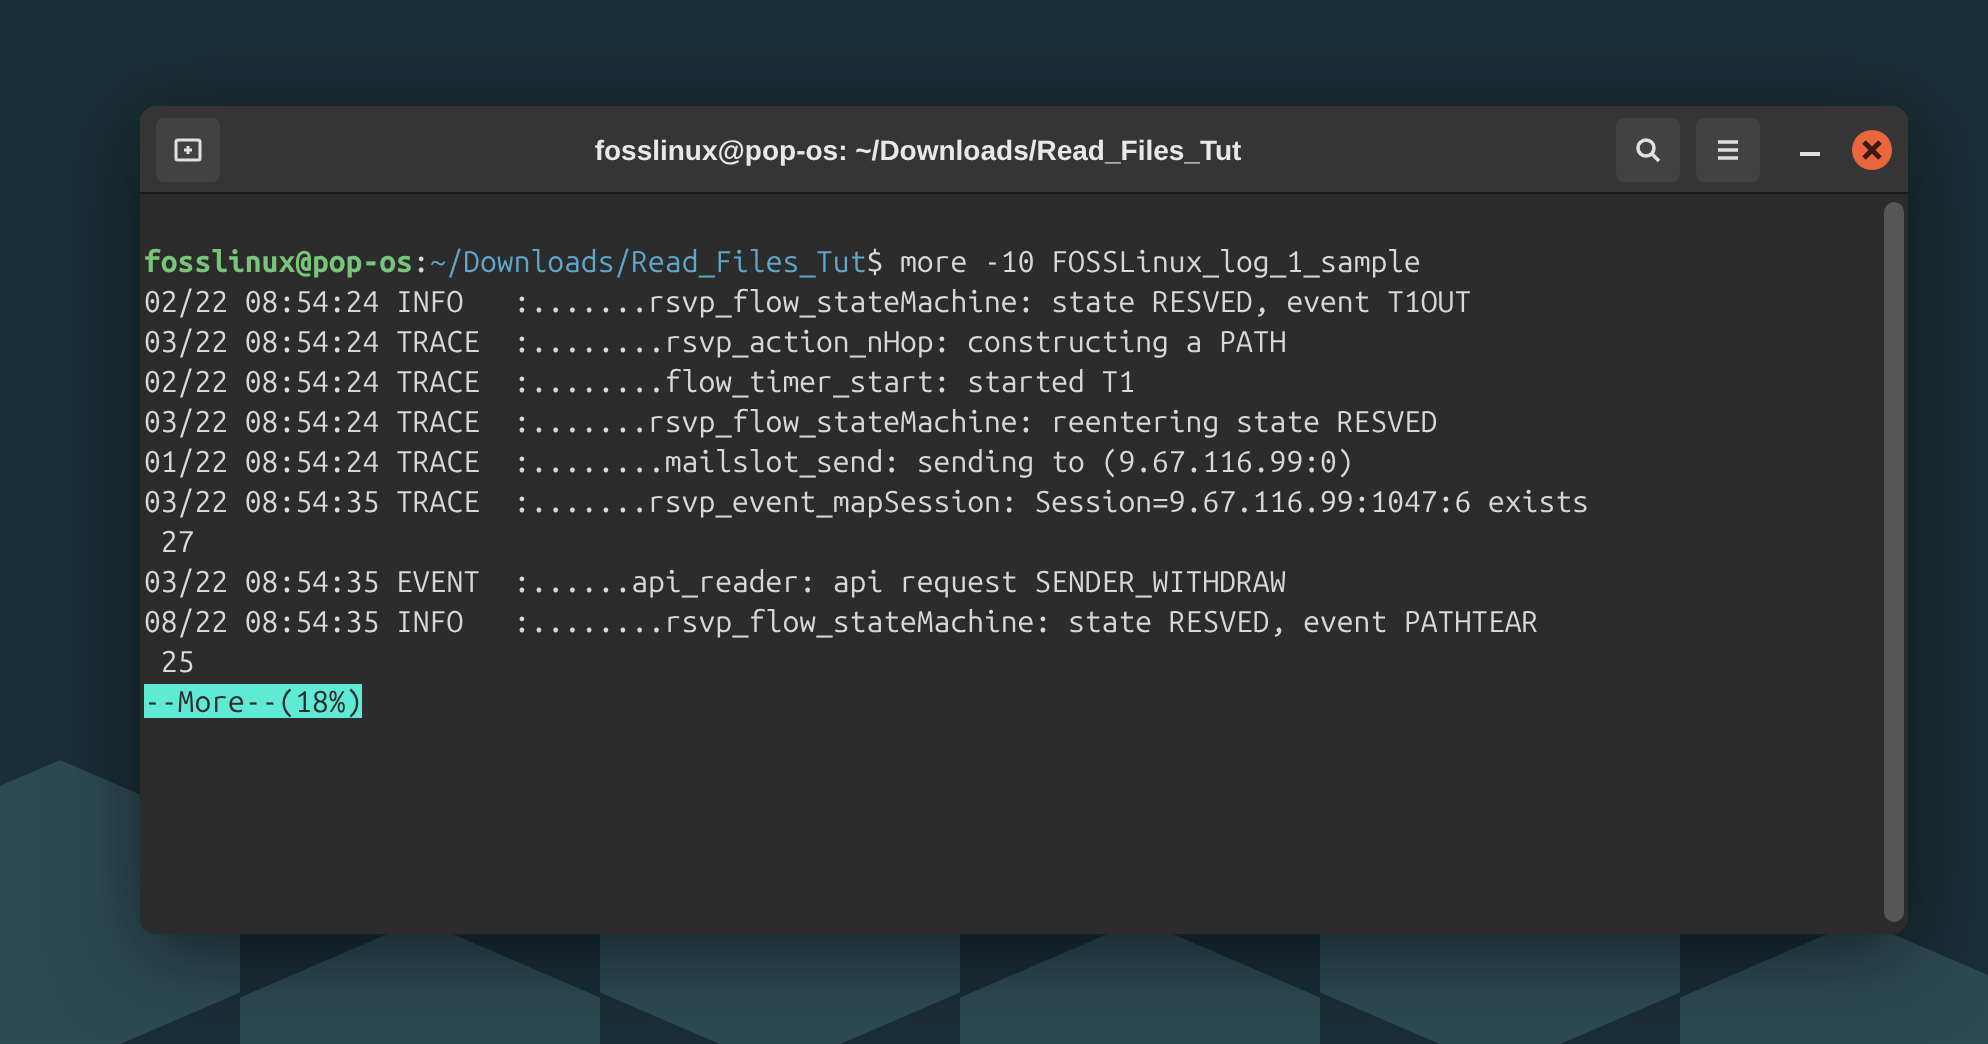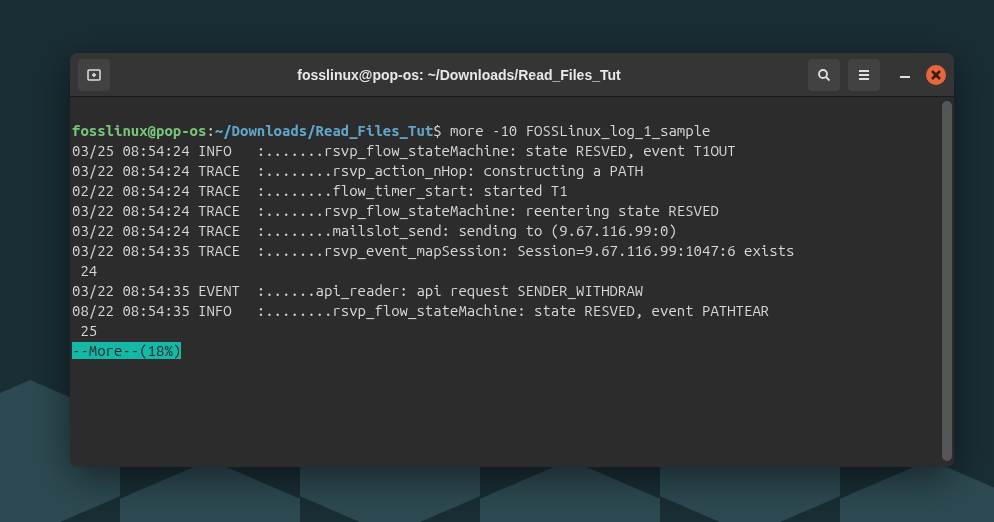--- a/index.html
+++ b/index.html
@@ -118,26 +118,26 @@
       position: absolute;
       right: 2px;
       top: 4px;
       width: 10px;
       height: 360px;
       background: #565656;
       border-radius: 5px;
     }
     .prompt-user { color: #78c47a; font-weight: bold; text-align: right; }
     .prompt-sep { color: #d8d8d8; }
-    .prompt-path { color: #5fa6c9; font-weight: bold; }
+    .prompt-path { color: #5fa6c9; font-weight: normal; }
     .prompt-dollar { color: #d8d8d8; }
     .cmd { color: #d8d8d8; }
     .log-line { color: #d8d8d8; }
     .more-status {
-      background: #14b8a6;
+      background: #5eead4;
       color: #2c2c2c;
       display: inline;
     }
   </style>
 </head>
 <body>
 
 <div class="bg-shapes">
   <div class="hex" style="left:-60px; top:380px;"></div>
   <div class="hex" style="left:120px; top:460px;"></div>
@@ -179,26 +179,26 @@
         <svg viewBox="0 0 10 10">
             <line x1="1" y1="1" x2="9" y2="9"></line>
             <line x1="9" y1="1" x2="1" y2="9"></line>
           </svg>
       </div>
     </div>
   </div>
 
   <div class="terminal-body">
 <span class="prompt-user">fosslinux@pop-os</span><span class="prompt-sep">:</span><span class="prompt-path">~/Downloads/Read_Files_Tut</span><span class="prompt-dollar">$ </span><span class="cmd">more -10 FOSSLinux_log_1_sample</span>
-<span class="log-line">03/25 08:54:24 INFO   :.......rsvp_flow_stateMachine: state RESVED, event T1OUT</span>
+<span class="log-line">02/22 08:54:24 INFO   :.......rsvp_flow_stateMachine: state RESVED, event T1OUT</span>
 <span class="log-line">03/22 08:54:24 TRACE  :........rsvp_action_nHop: constructing a PATH</span>
 <span class="log-line">02/22 08:54:24 TRACE  :........flow_timer_start: started T1</span>
 <span class="log-line">03/22 08:54:24 TRACE  :.......rsvp_flow_stateMachine: reentering state RESVED</span>
-<span class="log-line">03/22 08:54:24 TRACE  :........mailslot_send: sending to (9.67.116.99:0)</span>
+<span class="log-line">01/22 08:54:24 TRACE  :........mailslot_send: sending to (9.67.116.99:0)</span>
 <span class="log-line">03/22 08:54:35 TRACE  :.......rsvp_event_mapSession: Session=9.67.116.99:1047:6 exists</span>
-<span class="log-line"> 24</span>
+<span class="log-line"> 27</span>
 <span class="log-line">03/22 08:54:35 EVENT  :......api_reader: api request SENDER_WITHDRAW</span>
 <span class="log-line">08/22 08:54:35 INFO   :........rsvp_flow_stateMachine: state RESVED, event PATHTEAR</span>
 <span class="log-line"> 25</span>
 <span class="more-status">--More--(18%)</span>
     <div class="scrollbar"></div>
   </div>
 </div>
 
 </body></html>

